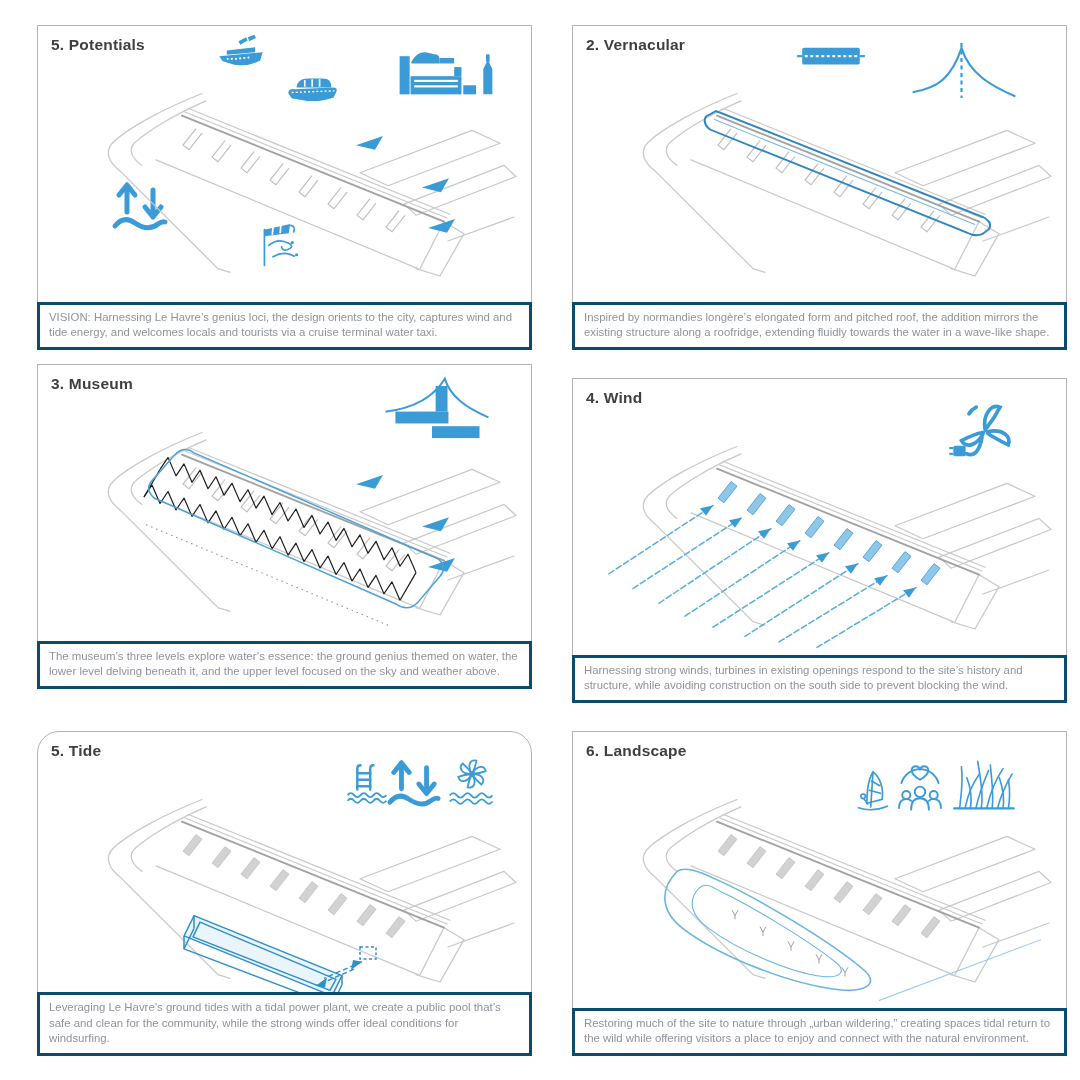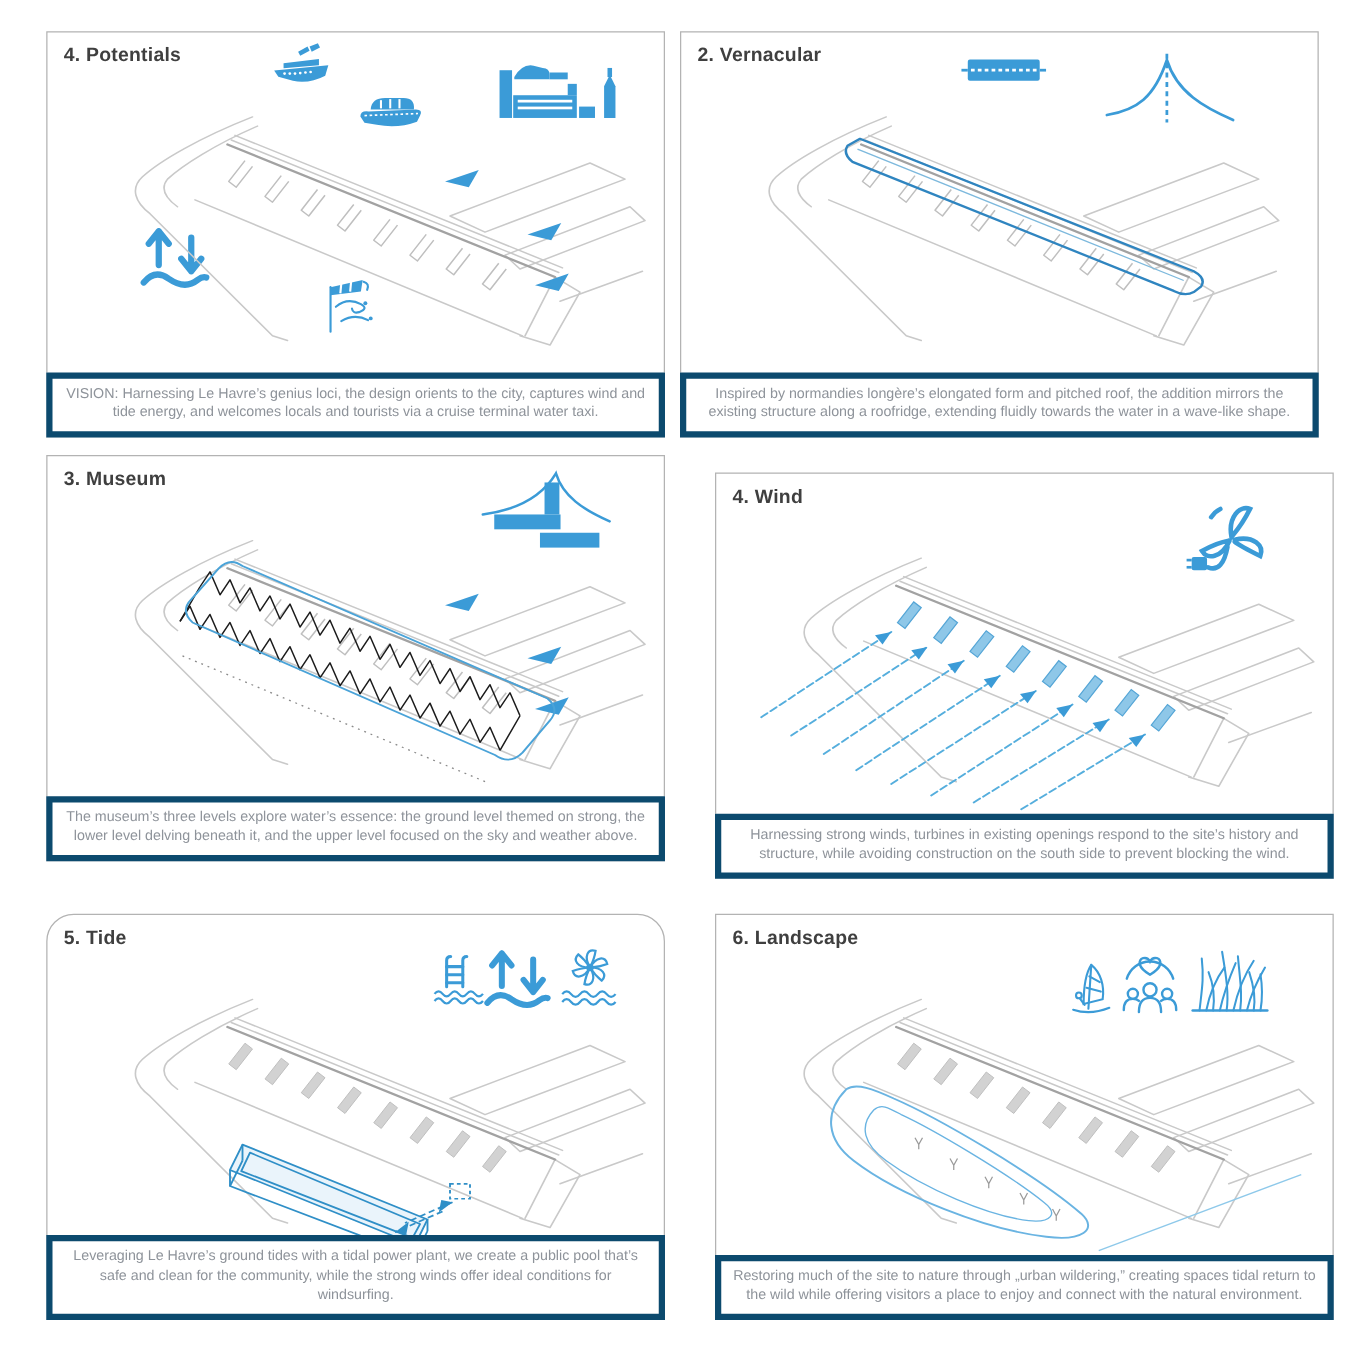--- a/index.html
+++ b/index.html
@@ -1,26 +1,26 @@
 <!DOCTYPE html>
 <html><head>
 <meta charset="utf-8">
 <style>
   html,body{margin:0;padding:0;background:#ffffff;}
   body{width:1080px;height:1080px;position:relative;font-family:"Liberation Sans",sans-serif;overflow:hidden;}
   .panel{position:absolute;width:493px;height:323px;border:1px solid #b3b3b3;background:#fff;}
   .panel-title{position:absolute;top:10px;left:13px;font-size:15.5px;font-weight:600;color:#3f3f3f;letter-spacing:.2px;}
-  .caption{position:absolute;left:-1px;right:-1px;bottom:-1px;border:5px solid #0c4a6e;background:#fff;
-           padding:5px 9px 6px 9px;font-size:11.4px;line-height:1.38;color:#8e939a;text-align:center;}
+  .caption{position:absolute;left:-1px;right:-1px;bottom:-1px;border:3px solid #0c4a6e;background:#fff;
+           padding:5px 9px 6px 9px;font-size:11.4px;line-height:1.38;color:#8e939a;}
   .drawing{position:absolute;left:6px;top:62px;width:480px;height:212px;}
   .icon{position:absolute;}
   svg{display:block;overflow:visible;}
   .hiddefs{position:absolute;width:0;height:0;}
   
-  #p1{left:37px;top:25px;}  #p2{left:544px;top:25px;padding-left:16px;}
+  #p1{left:37px;top:25px;}  #p2{left:572px;top:25px;}
   #p3{left:37px;top:364px;} #p4{left:572px;top:378px;}
   #p5{left:37px;top:731px;border-radius:22px;} #p6{left:572px;top:731px;}
 </style>
 </head>
 <body>
 
 <svg class="hiddefs" aria-hidden="true">
   <defs>
     <g id="site-base" stroke="#c9c9c9" stroke-width="1.3" fill="none" stroke-linejoin="round" stroke-linecap="round">
       <path d="M158,6 C116,24 84,44 70,58 C60,68 64,80 76,90 L174,196 L186,200"></path>
@@ -67,21 +67,21 @@
     </g>
     <g id="flow-arrows" fill="#3b9bd7">
       <path d="M312,62 l27,-10 l-8,15 z"></path>
       <path d="M378,108 l27,-10 l-8,15 z"></path>
       <path d="M384,152 l27,-10 l-8,15 z"></path>
     </g>
   </defs>
 </svg>
 
 <div class="panel" id="p1">
-  <div class="panel-title">4. Potentials</div>
+  <div class="panel-title">5. Potentials</div>
 
   <svg class="icon" style="left:178px;top:8px;width:50px;height:38px" viewBox="0 0 60 44">
     <g fill="#3b9bd7">
         <path d="M27,8 l9,-5 l2,4 l-9,5 z"></path>
         <path d="M38,3 l8,-3 l2,4 l-8,4 z"></path>
     <path d="M13,19 L47,15 L47,21 L13,24 Z"></path>
     <path d="M4,26 L56,21 L53,31 Q38,39 22,36 L8,32 Z"></path>
       </g>
     <g fill="#fff">
         <circle cx="14" cy="29" r="1.3"></circle>
@@ -199,21 +199,21 @@
       <use href="#flow-arrows"></use>
     <g stroke="#1c1c1c" stroke-width="1.2" fill="none" stroke-linejoin="round">
       <path d="M116,46 l8,-13l8,20 l8,-13l8,20 l8,-13l8,20 l8,-13l8,20 l8,-13l8,20 l8,-13l8,20 l8,-13l8,20 l8,-13l8,20 l8,-13l8,20 l8,-13l8,20 l8,-13l8,20 l8,-13l8,20 l8,-13l8,20 l8,-13l8,20 l8,-13l8,20 l8,-13l8,20"></path>
       <path d="M100,76 l8,-13l8,20 l8,-13l8,20 l8,-13l8,20 l8,-13l8,20 l8,-13l8,20 l8,-13l8,20 l8,-13l8,20 l8,-13l8,20 l8,-13l8,20 l8,-13l8,20 l8,-13l8,20 l8,-13l8,20 l8,-13l8,20 l8,-13l8,20 l8,-13l8,20 l8,-13l8,20"></path>
       <path d="M116,46 L100,76 M372,158 L356,188"></path>
     </g>
     <path d="M102,106 L346,216" stroke="#8a8a8a" stroke-width="1.1" stroke-dasharray="1.5 4" fill="none"></path>
     <path d="M150,28 Q140,20 131,30 L109,57 Q100,67 110,77 L352,192 Q364,201 374,190 L396,162 Q404,152 394,143 Z" stroke="#4aa3d8" stroke-width="1.6" fill="none" stroke-linejoin="round"></path>
   </svg>
 
-  <div class="caption">The museum’s three levels explore water’s essence: the ground level themed on strong, the lower level delving beneath it, and the upper level focused on the sky and weather above.</div>
+  <div class="caption">The museum’s three levels explore water’s essence: the ground genius themed on water, the lower level delving beneath it, and the upper level focused on the sky and weather above.</div>
 </div>
 
 <div class="panel" id="p4">
   <div class="panel-title">4. Wind</div>
 
   <svg class="icon" style="left:374px;top:20px;width:70px;height:72px" viewBox="0 0 80 88">
     <g stroke="#3b9bd7" stroke-width="4.5" fill="none" stroke-linecap="round">
       <path d="M44,38 C40,18 52,6 62,10 C56,22 50,30 45,36"></path>
       <path d="M47,40 C66,36 76,46 72,56 C60,50 52,46 47,42"></path>
       <path d="M42,41 C34,58 20,60 15,51 C26,45 35,42 41,41"></path>

